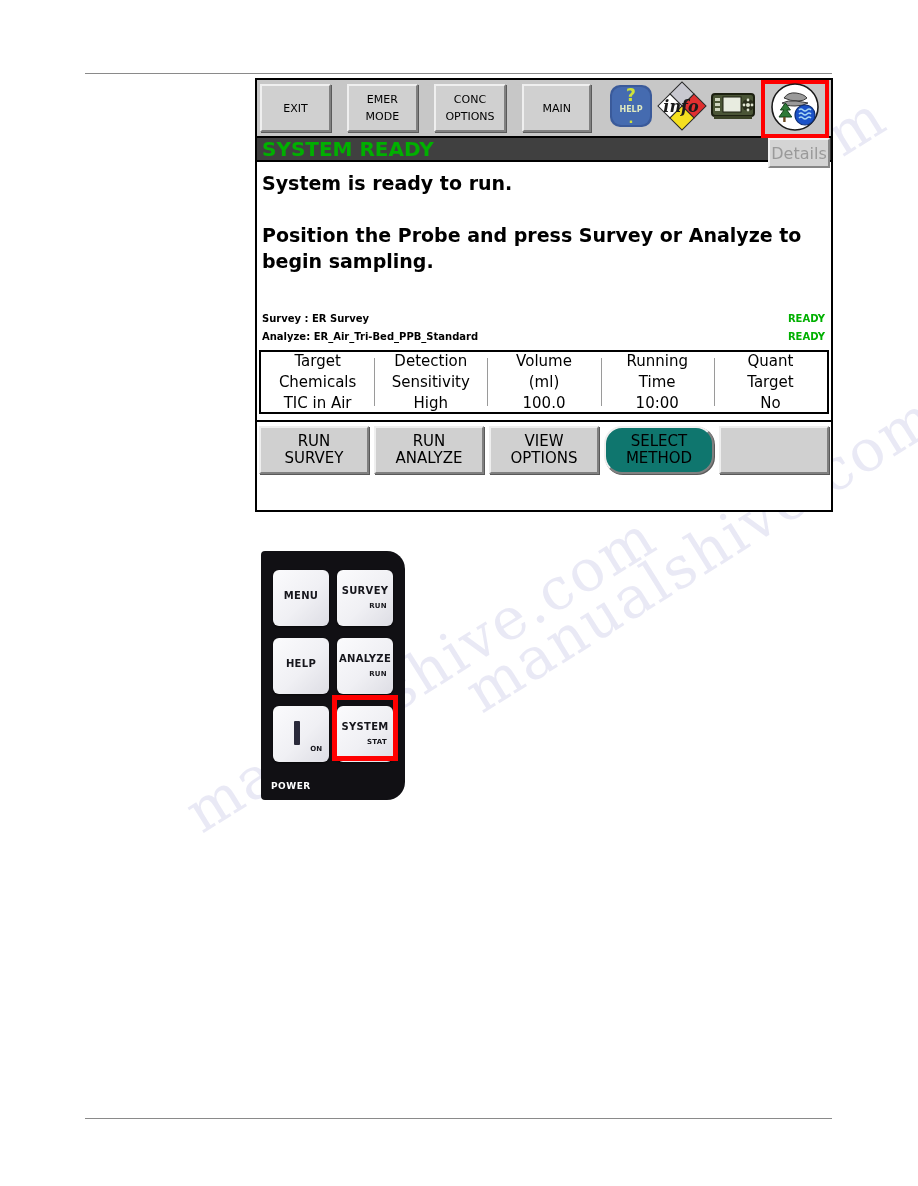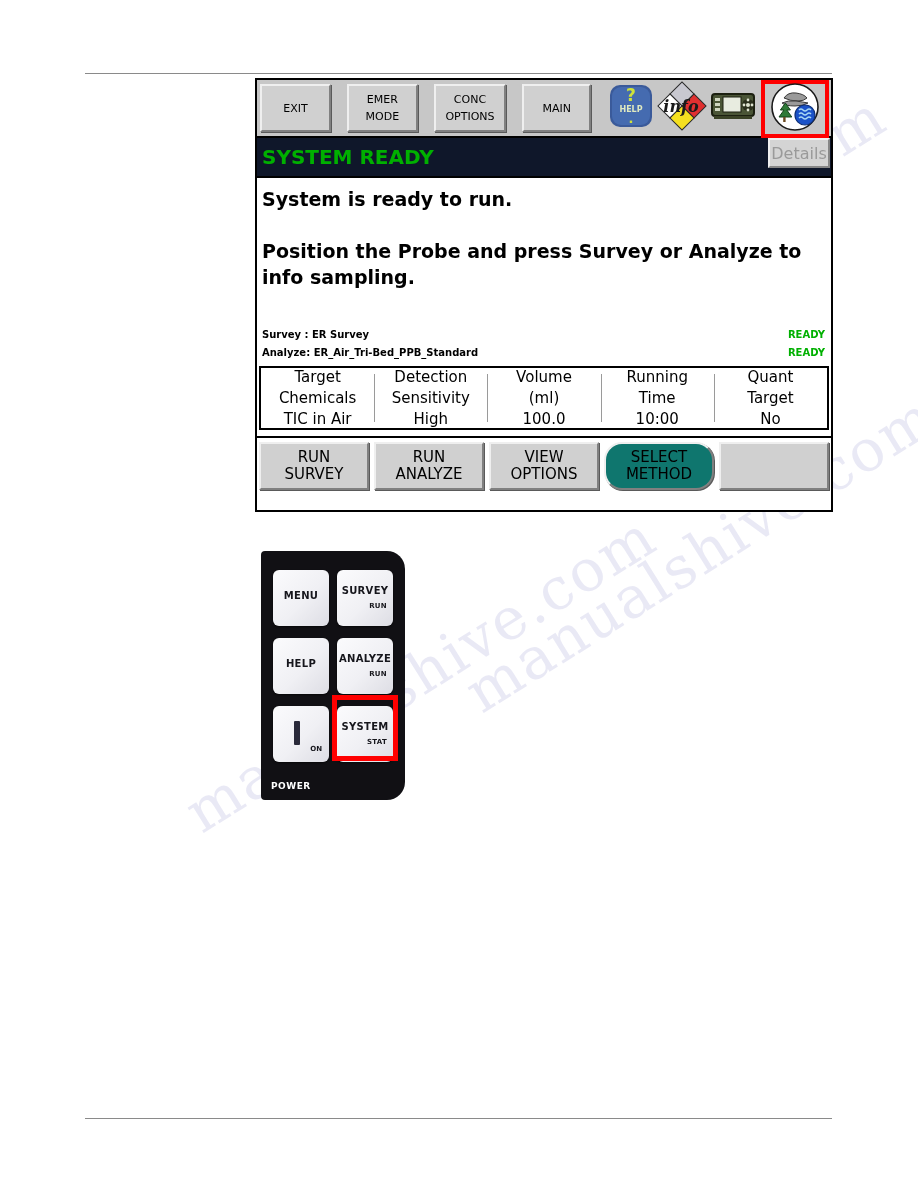--- a/index.html
+++ b/index.html
@@ -95,22 +95,22 @@
     box-sizing: border-box;
     width: 68px;
     height: 58px;
     position: relative;
     top: 1px;
   }
 
   
   .status-line {
     position: relative;
-    height: 40px;
-    background: #0f172a;
+    height: 24px;
+    background: #404040;
     border-bottom: 2px solid #000;
     display: flex;
     align-items: center;
     box-sizing: border-box;
   }
   .status-text {
     font-size: 20px;
     font-weight: bold;
     color: #00b000;
     margin-left: 5px;
@@ -434,21 +434,21 @@
 
   <div class="status-line">
     <span class="status-text">SYSTEM READY</span>
     <div class="details-btn">Details</div>
   </div>
 
   <div class="msg-body">
     <div class="msg-line">System is ready to run.</div>
     <div class="msg-gap"></div>
     <div class="msg-line">Position the Probe and press Survey or Analyze to</div>
-    <div class="msg-line">info sampling.</div>
+    <div class="msg-line">begin sampling.</div>
   </div>
 
   <div class="method-rows">
     <div class="method-row">
       <span>Survey  : ER Survey</span>
       <span class="ready">READY</span>
     </div>
     <div class="method-row">
       <span>Analyze: ER_Air_Tri-Bed_PPB_Standard</span>
       <span class="ready">READY</span>

